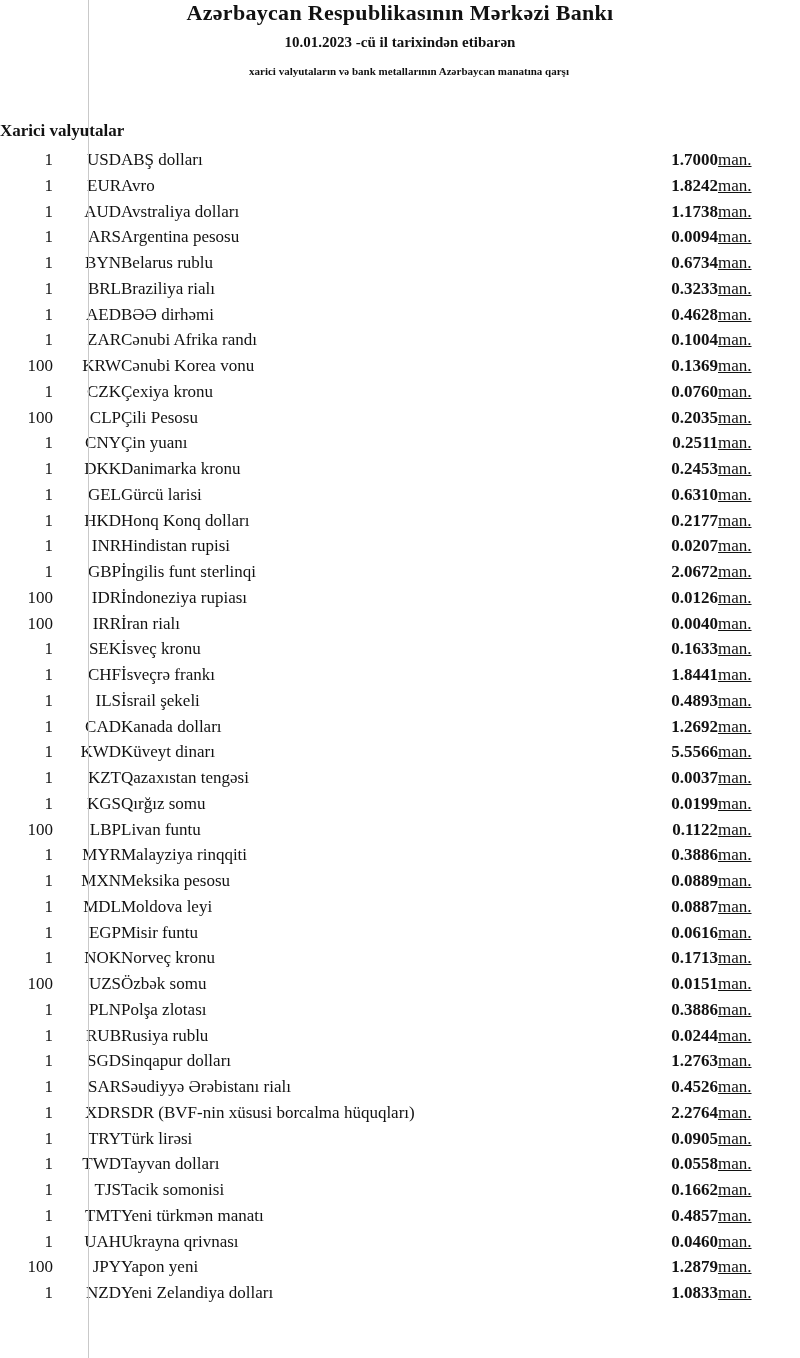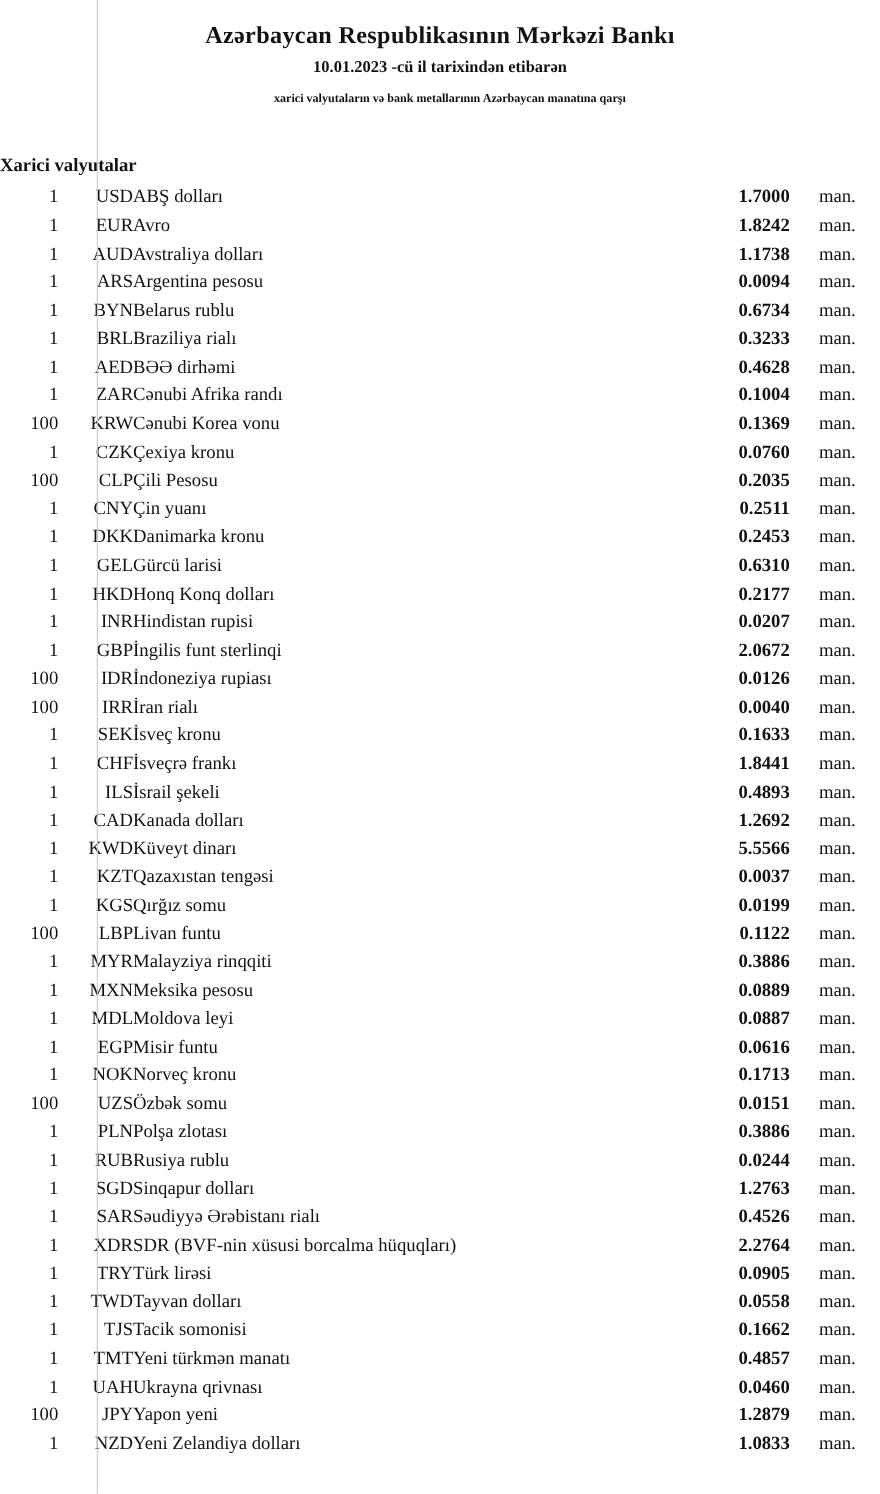--- a/index.html
+++ b/index.html
@@ -20,21 +20,21 @@
   .left-rule {
     position: absolute;
     left: 88px;
     top: 0;
     width: 1px;
     height: 100%;
     background: #c9c9c9;
   }
   .header {
     text-align: center;
-    padding-top: 19px;
+    padding-top: 0;
   }
   .bank-name {
     font-size: 22px;
     font-weight: bold;
     letter-spacing: 0.3px;
     margin: 0 0 8px 0;
   }
   .date-line {
     font-size: 15px;
     font-weight: bold;
@@ -69,21 +69,21 @@
     height: 25.75px;
     padding: 0;
     white-space: nowrap;
     overflow: hidden;
     vertical-align: middle;
   }
   td.td-qty  { width: 45px;  text-align: right; }
   td.td-code { width: 68px;  text-align: right; }
   td.td-name { width: 485px; text-align: left; padding-left: 12px; }
   td.td-rate { width: 112px; text-align: right; font-weight: bold; }
-  td.td-unit { width: 60px;  text-align: right; padding-left: 16px; }
+  td.td-unit { width: 60px;  text-align: left; padding-left: 16px; text-decoration: underline; }
 </style>
 </head>
 <body>
 
 <div class="page">
   <div class="left-rule"></div>
 
   <div class="header">
     <div class="bank-name">Azərbaycan Respublikasının Mərkəzi Bankı</div>
     <div class="date-line">10.01.2023  -cü il tarixindən etibarən</div>

